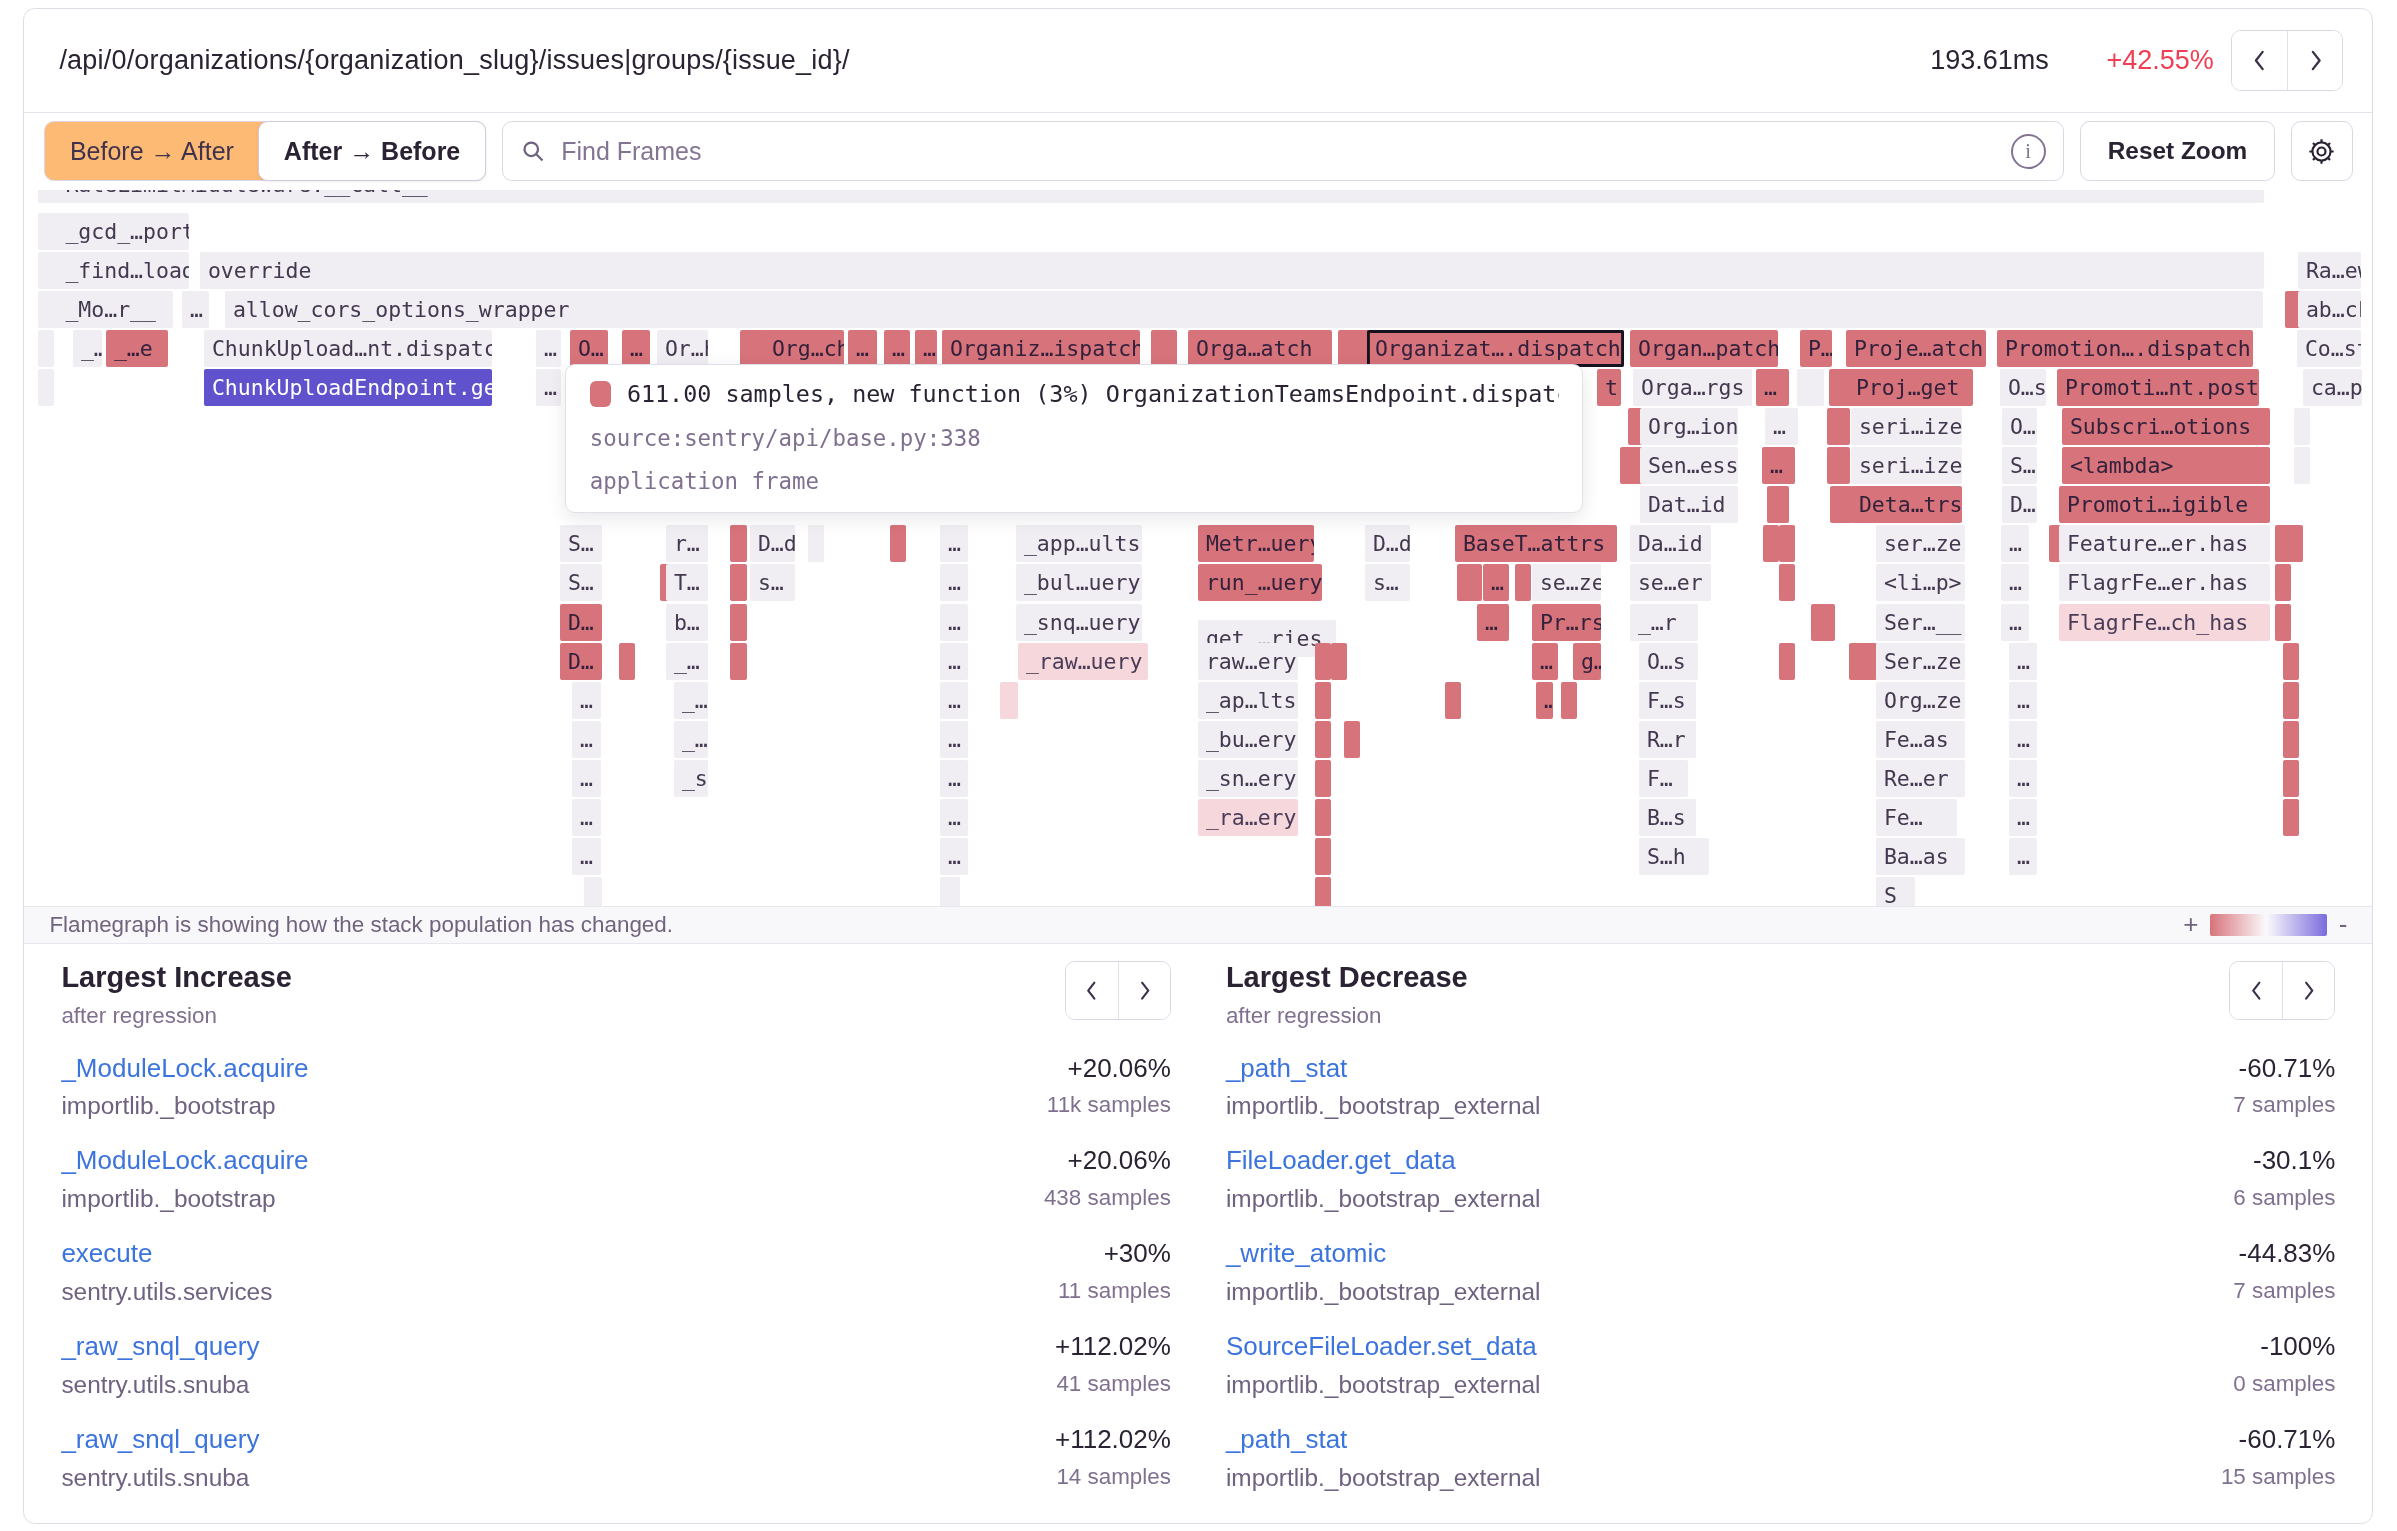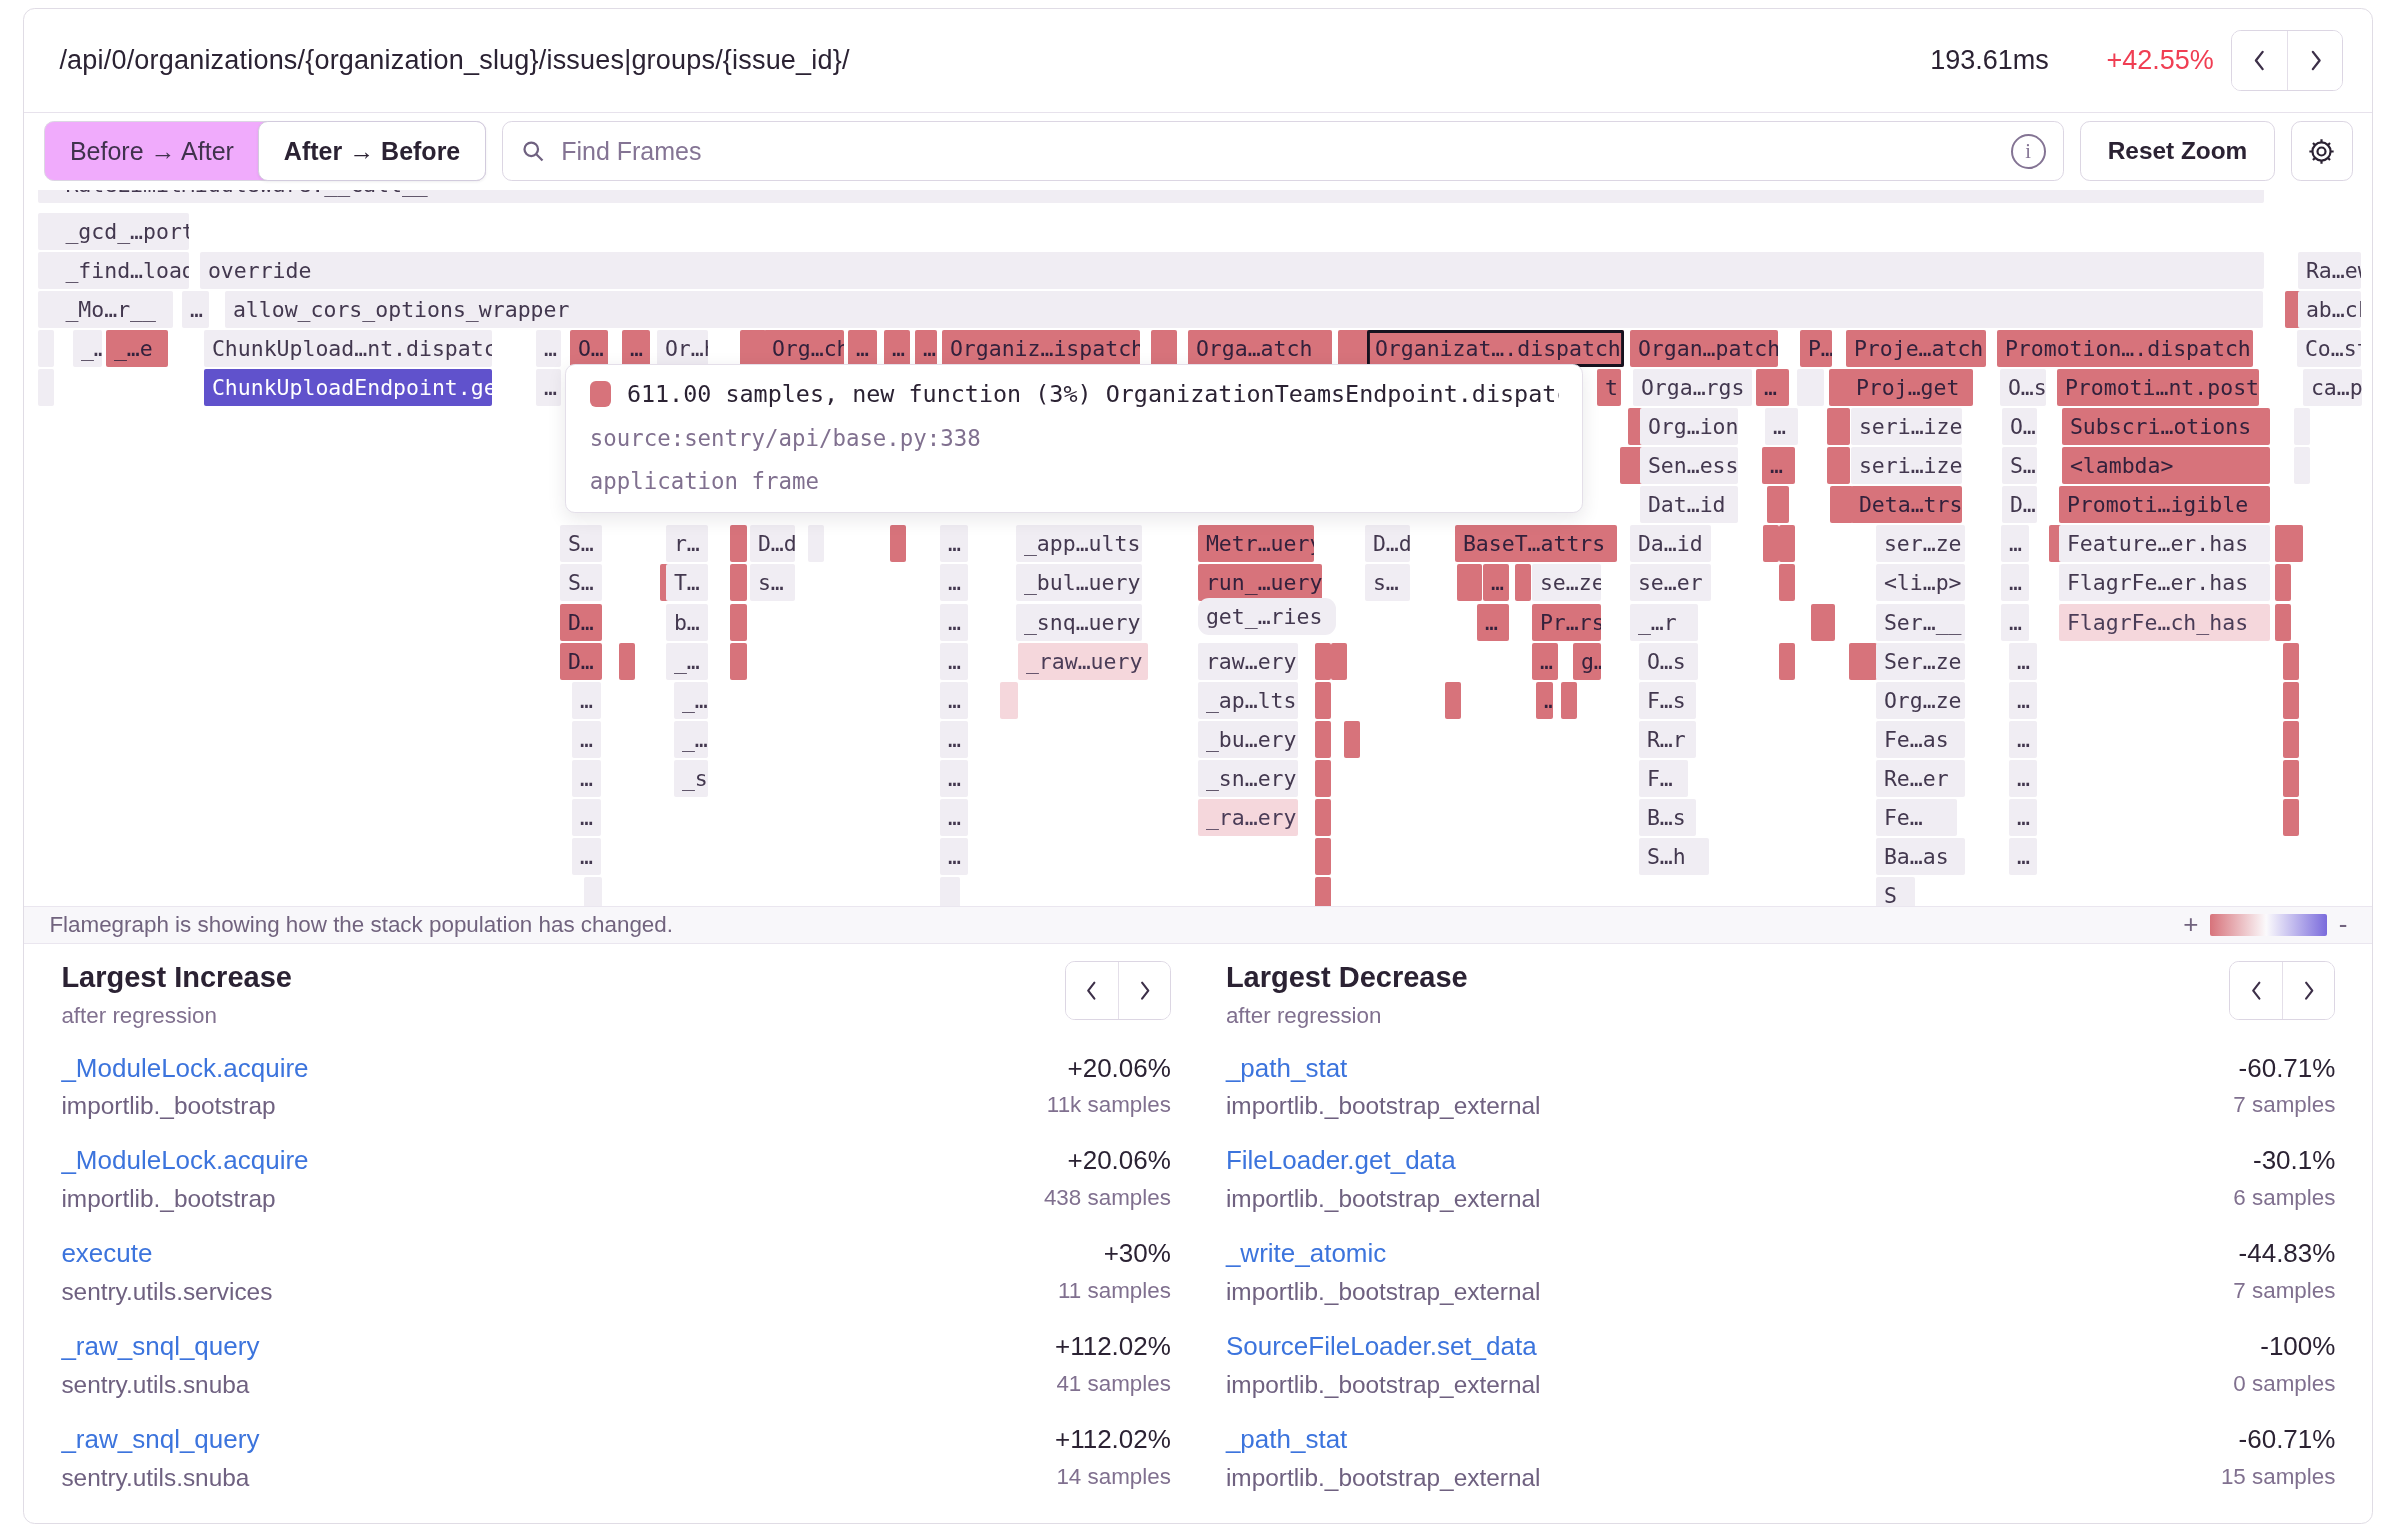--- a/index.html
+++ b/index.html
@@ -12,21 +12,21 @@
   .hdr-right{display:flex;align-items:center;gap:17.6px;}
   .hdr-duration{font-size:27px;font-weight:500;}
   .hdr-change{font-size:27px;font-weight:500;color:#f03e53;margin-left:40px;}
   .pager{display:flex;border:1px solid #dcd6e3;border-radius:9.8px;overflow:hidden;background:#fff;}
   .pager button{width:55px;height:59px;background:#fff;border:none;display:flex;align-items:center;justify-content:center;cursor:pointer;padding:0;}
   .pager button + button{border-left:1px solid #e4dfe9;}
   .chev{stroke:#3d3049;stroke-width:2.4;fill:none;stroke-linecap:round;stroke-linejoin:round;}
 
   
   .toolbar{height:77px;flex:0 0 auto;display:flex;align-items:center;padding:0 19.5px;gap:15.6px;}
-  .seg{display:flex;align-items:stretch;height:60px;border:1px solid #dcd6e3;border-radius:9.8px;background:#f0abfc;box-sizing:border-box;}
+  .seg{display:flex;align-items:stretch;height:60px;border:1px solid #dcd6e3;border-radius:9.8px;background:#fdba74;box-sizing:border-box;}
   .seg button{border:none;background:transparent;font-family:inherit;font-size:25px;color:#40324d;padding:0 25px;border-radius:9.8px;cursor:pointer;white-space:nowrap;}
   .seg button.sel{background:#fff;border:1px solid #d2cbdd;font-weight:bold;color:#2b2233;margin:-1px;box-shadow:0 1px 2.9px rgba(43,34,51,.08);}
   .search{flex:1;height:60px;border:1px solid #dcd6e3;border-radius:9.8px;background:#fff;display:flex;align-items:center;padding:0 17.6px;gap:11.7px;box-sizing:border-box;}
   .search input{flex:1;border:none;outline:none;font-family:inherit;font-size:25px;color:#2b2233;background:transparent;}
   .search input::placeholder{color:#847494;}
   .info-i{width:31px;height:31px;border:2px solid #847494;border-radius:50%;color:#847494;font-size:20.5px;display:flex;align-items:center;justify-content:center;font-family:"Liberation Serif",serif;flex:0 0 auto;}
   .btn{height:60px;border:1px solid #dcd6e3;border-radius:9.8px;background:#fff;font-family:inherit;font-size:24.4px;font-weight:bold;color:#2b2233;padding:0 27px;cursor:pointer;white-space:nowrap;}
   .iconbtn{width:62px;height:60px;border:1px solid #dcd6e3;border-radius:9.8px;background:#fff;display:flex;align-items:center;justify-content:center;cursor:pointer;padding:0;}
 
   
@@ -236,21 +236,21 @@
         <div class="frame c-r" style="left: 1741px; top: 374px; width: 7.8px;"></div>
         <div class="frame c-g" style="left: 1838px; top: 374px; width: 89px;">&lt;li…p&gt;</div>
         <div class="frame c-g" style="left: 1963px; top: 374px; width: 28px;">…</div>
         <div class="frame c-g" style="left: 2021px; top: 374px; width: 211px;">FlagrFe…er.has</div>
         <div class="frame c-r" style="left: 2237px; top: 374px; width: 4.9px;"></div>
         <div class="frame c-r" style="left: 522px; top: 414px; width: 42px;">D…</div>
         <div class="frame c-g" style="left: 628px; top: 414px; width: 42px;">b…</div>
         <div class="frame c-r" style="left: 692px; top: 414px; width: 16.6px;"></div>
         <div class="frame c-g" style="left: 902px; top: 414px; width: 28px;">…</div>
         <div class="frame c-g" style="left: 978px; top: 414px; width: 126px;">_snq…uery</div>
-        <div class="frame c-g" style="left: 1160px; top: 408px; width: 138px; border-radius: 11px;">get_…ries</div>
+        <div class="frame c-g" style="left: 1160px; top: 430px; width: 138px;">get_…ries</div>
         <div class="frame c-r" style="left: 1439px; top: 414px; width: 32px;">…</div>
         <div class="frame c-r" style="left: 1494px; top: 414px; width: 69px;">Pr…rs</div>
         <div class="frame c-g" style="left: 1592px; top: 414px; width: 68px;">_…r</div>
         <div class="frame c-r" style="left: 1773px; top: 414px; width: 5.9px;"></div>
         <div class="frame c-r" style="left: 1781px; top: 414px; width: 5.9px;"></div>
         <div class="frame c-g" style="left: 1838px; top: 414px; width: 89px;">Ser…__</div>
         <div class="frame c-g" style="left: 1963px; top: 414px; width: 28px;">…</div>
         <div class="frame c-p" style="left: 2021px; top: 414px; width: 211px;">FlagrFe…ch_has</div>
         <div class="frame c-r" style="left: 2237px; top: 414px; width: 4.9px;"></div>
         <div class="frame c-r" style="left: 522px; top: 453px; width: 42px;">D…</div>

